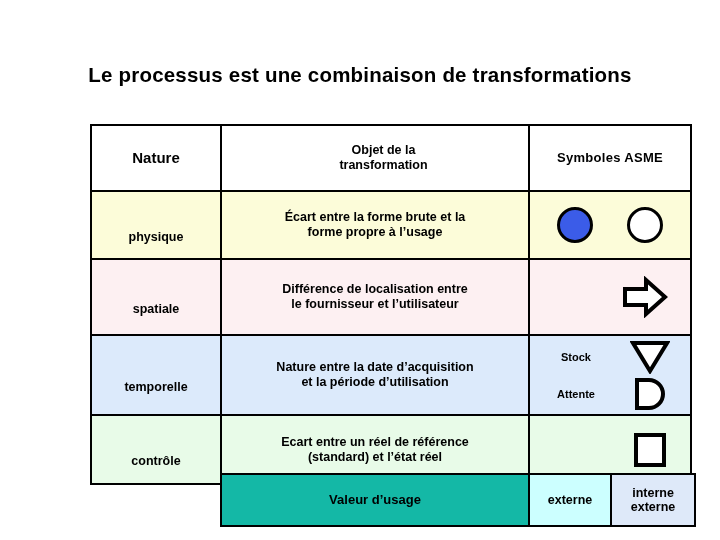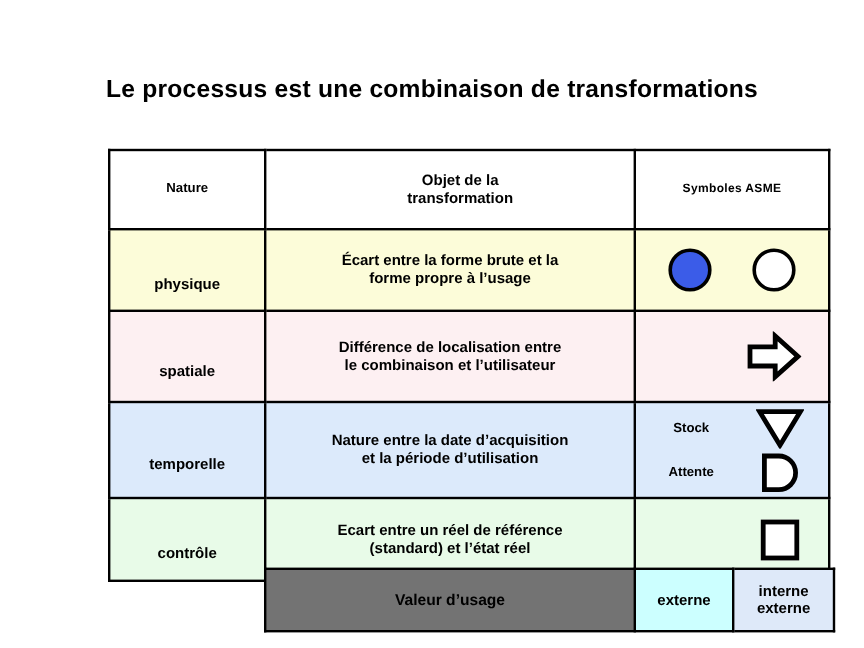--- a/index.html
+++ b/index.html
@@ -52,23 +52,23 @@
   .col-symbole { width: 162px; }
 
   .cell-inner {
     padding: 4px 6px;
     text-align: center;
     line-height: 1.2;
   }
 
   
   .row-head td { background: #ffffff; height: 64px; }
-  .head-nature  { font-size: 11px; }
+  .head-nature  { font-size: 15px; }
   .head-objet   { font-size: 12.5px; margin-left: 17px; }
-  .head-symbole { font-size: 10px; letter-spacing: 0.3px; }
+  .head-symbole { font-size: 13px; letter-spacing: 0.3px; }
 
   
   .row-physique td   { background: #fcfcd9; height: 66px; }
   .row-spatiale td   { background: #fdf0f2; height: 74px; }
   .row-temporelle td { background: #dceafb; height: 78px; }
   .row-controle td   { background: #e8fbe8; height: 67px; }
 
   .nature-label { font-size: 12.5px; margin-top: 24px; }
   .objet-label  { font-size: 12.5px; }
 
@@ -155,21 +155,21 @@
     height: 50px;
     padding: 0;
     text-align: center;
     vertical-align: middle;
     font-weight: bold;
     color: #000000;
     line-height: 1.15;
   }
   .cell-valeur {
     width: 306px;
-    background: #737373;
+    background: #14b8a6;
     font-size: 13px;
     margin-left: 28px;
   }
   .cell-externe {
     width: 80px;
     background: #ccffff;
     font-size: 12.5px;
   }
   .cell-interne-externe {
     width: 82px;
@@ -224,21 +224,21 @@
         </td>
       </tr>
 
       <tr class="row-spatiale">
         <td>
           <div class="cell-inner nature-label">spatiale</div>
         </td>
         <td>
           <div class="cell-inner objet-label">
             <span>Différence de localisation entre</span><br>
-            <span>le combinaison et l’utilisateur</span>
+            <span>le fournisseur et l’utilisateur</span>
           </div>
         </td>
         <td>
           <div class="sym-row-spatiale">
             <div class="arrow-right">
               <svg width="46" height="42" viewBox="0 0 46 42">
                 <polygon points="3,13 24,13 24,4 43,21 24,38 24,29 3,29" fill="#ffffff" stroke="#000000" stroke-width="4" stroke-linejoin="miter"></polygon>
               </svg>
             </div>
           </div>

